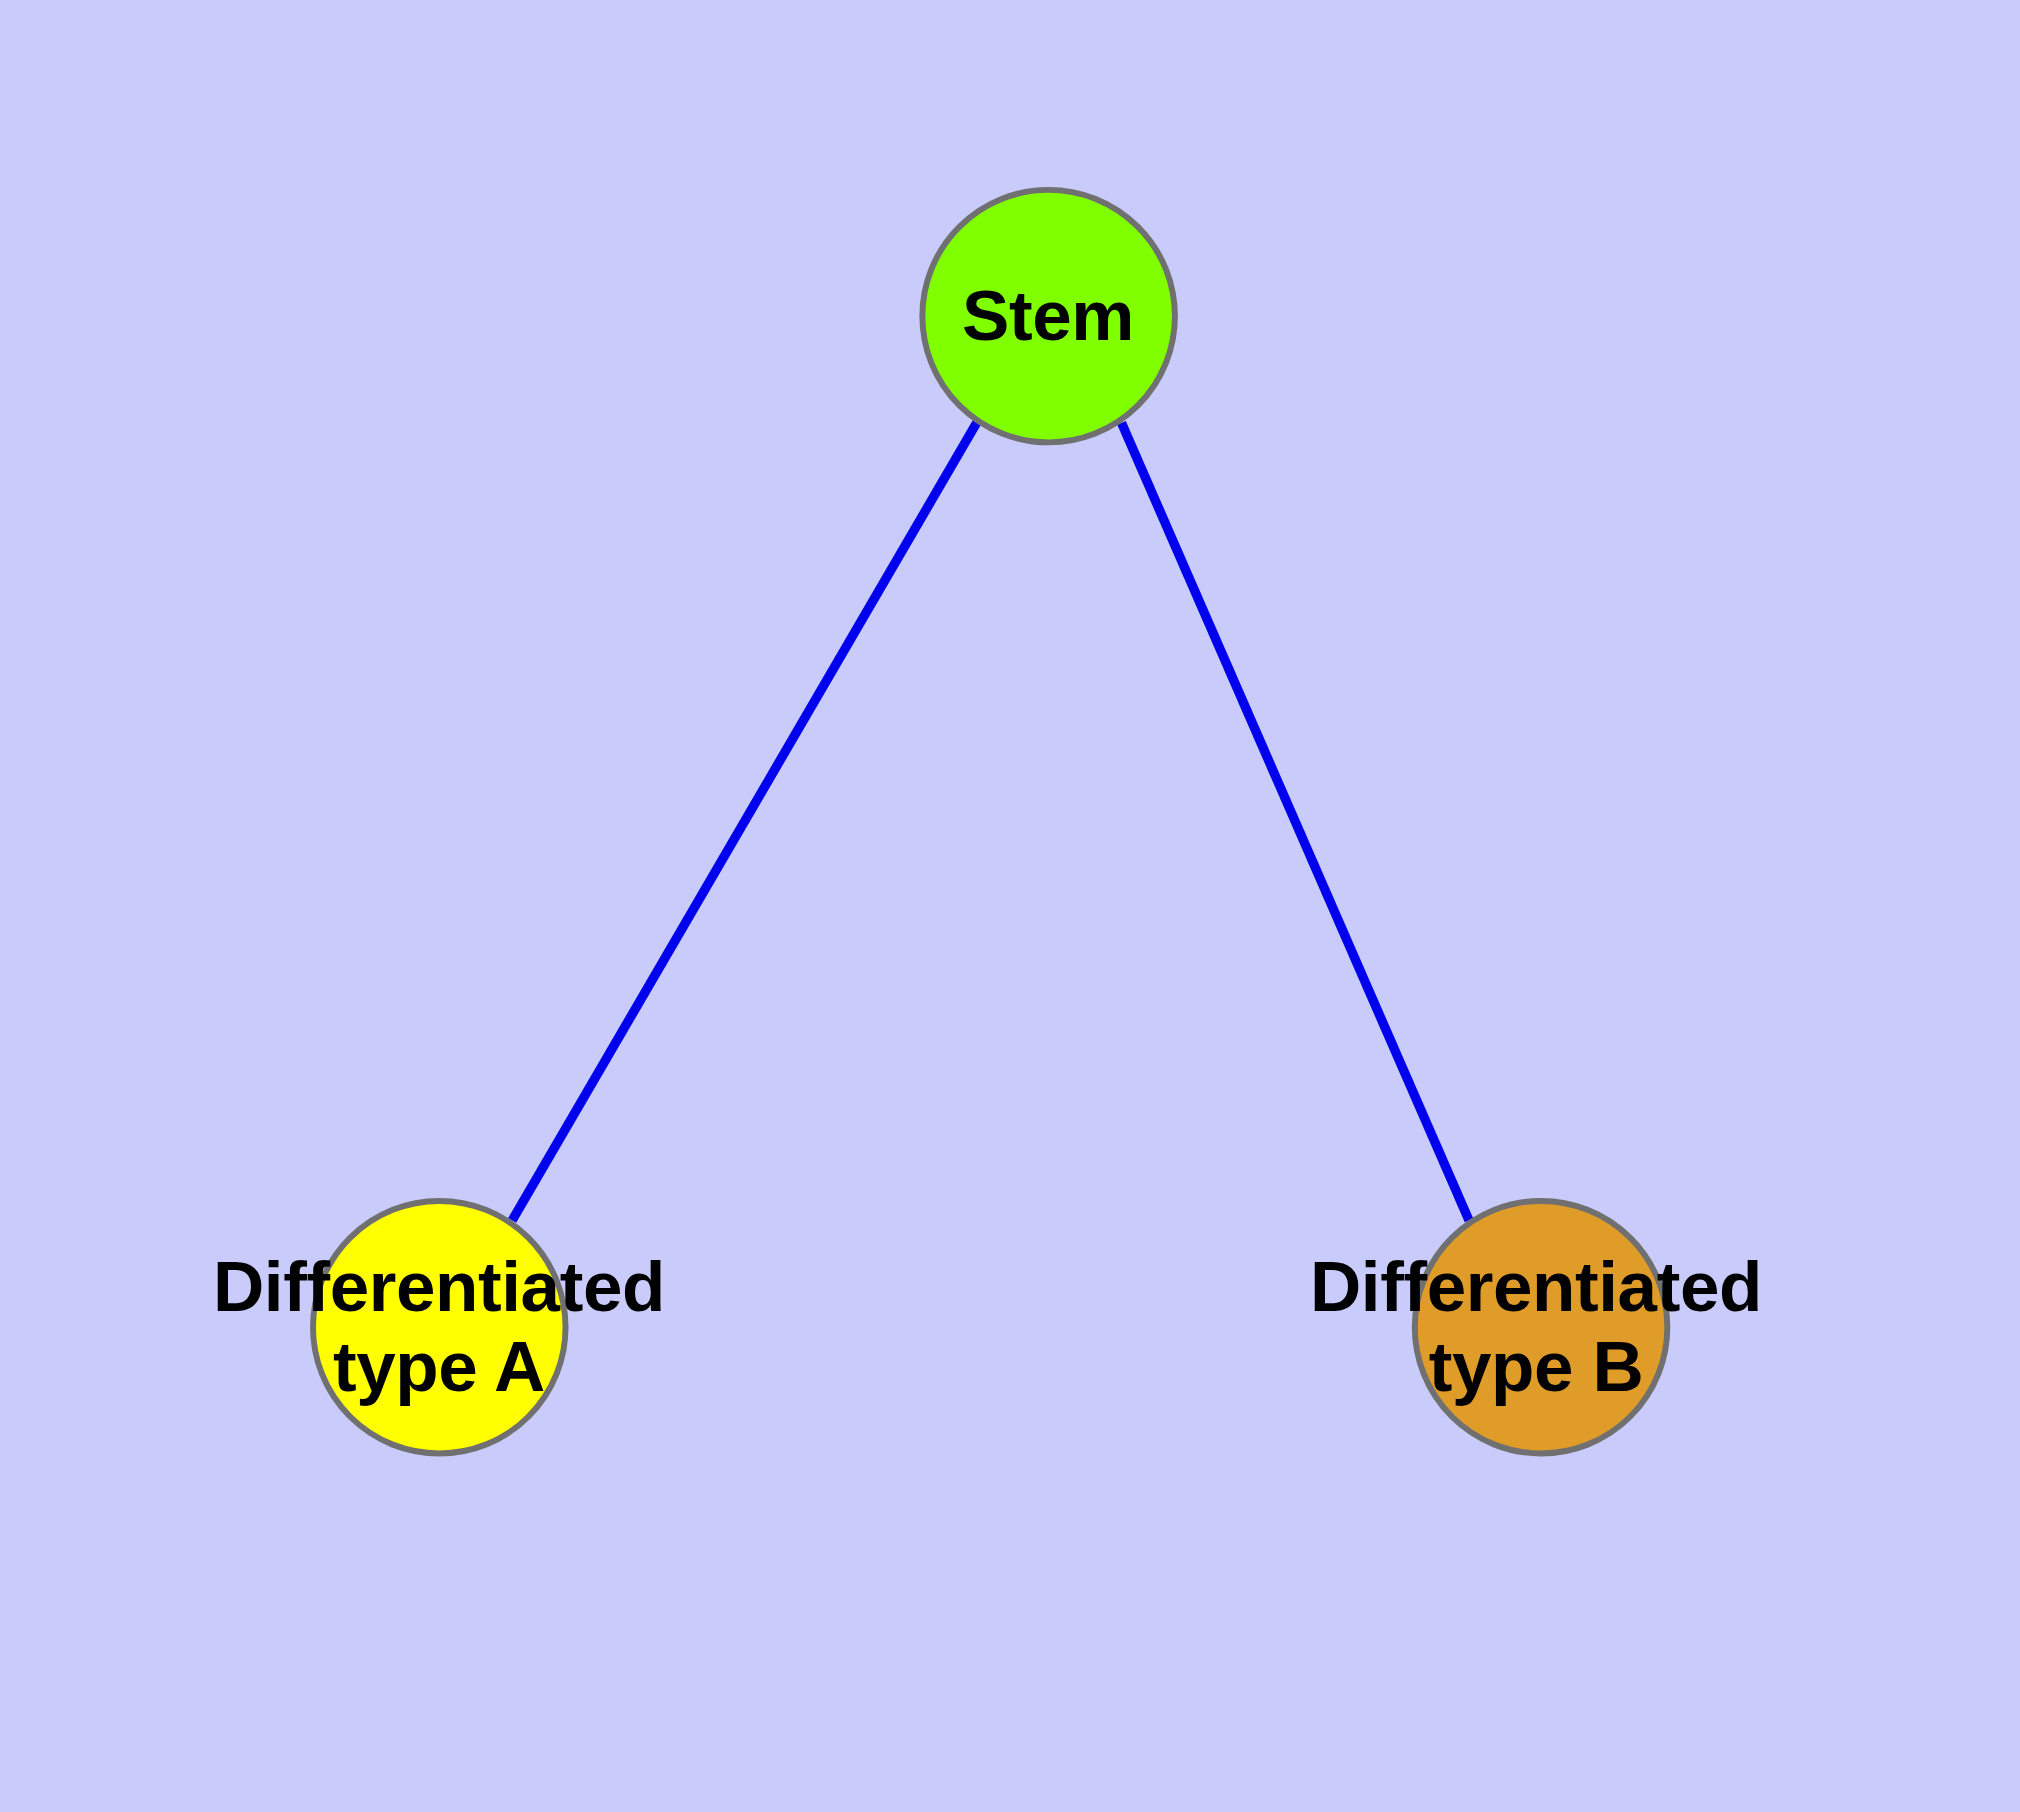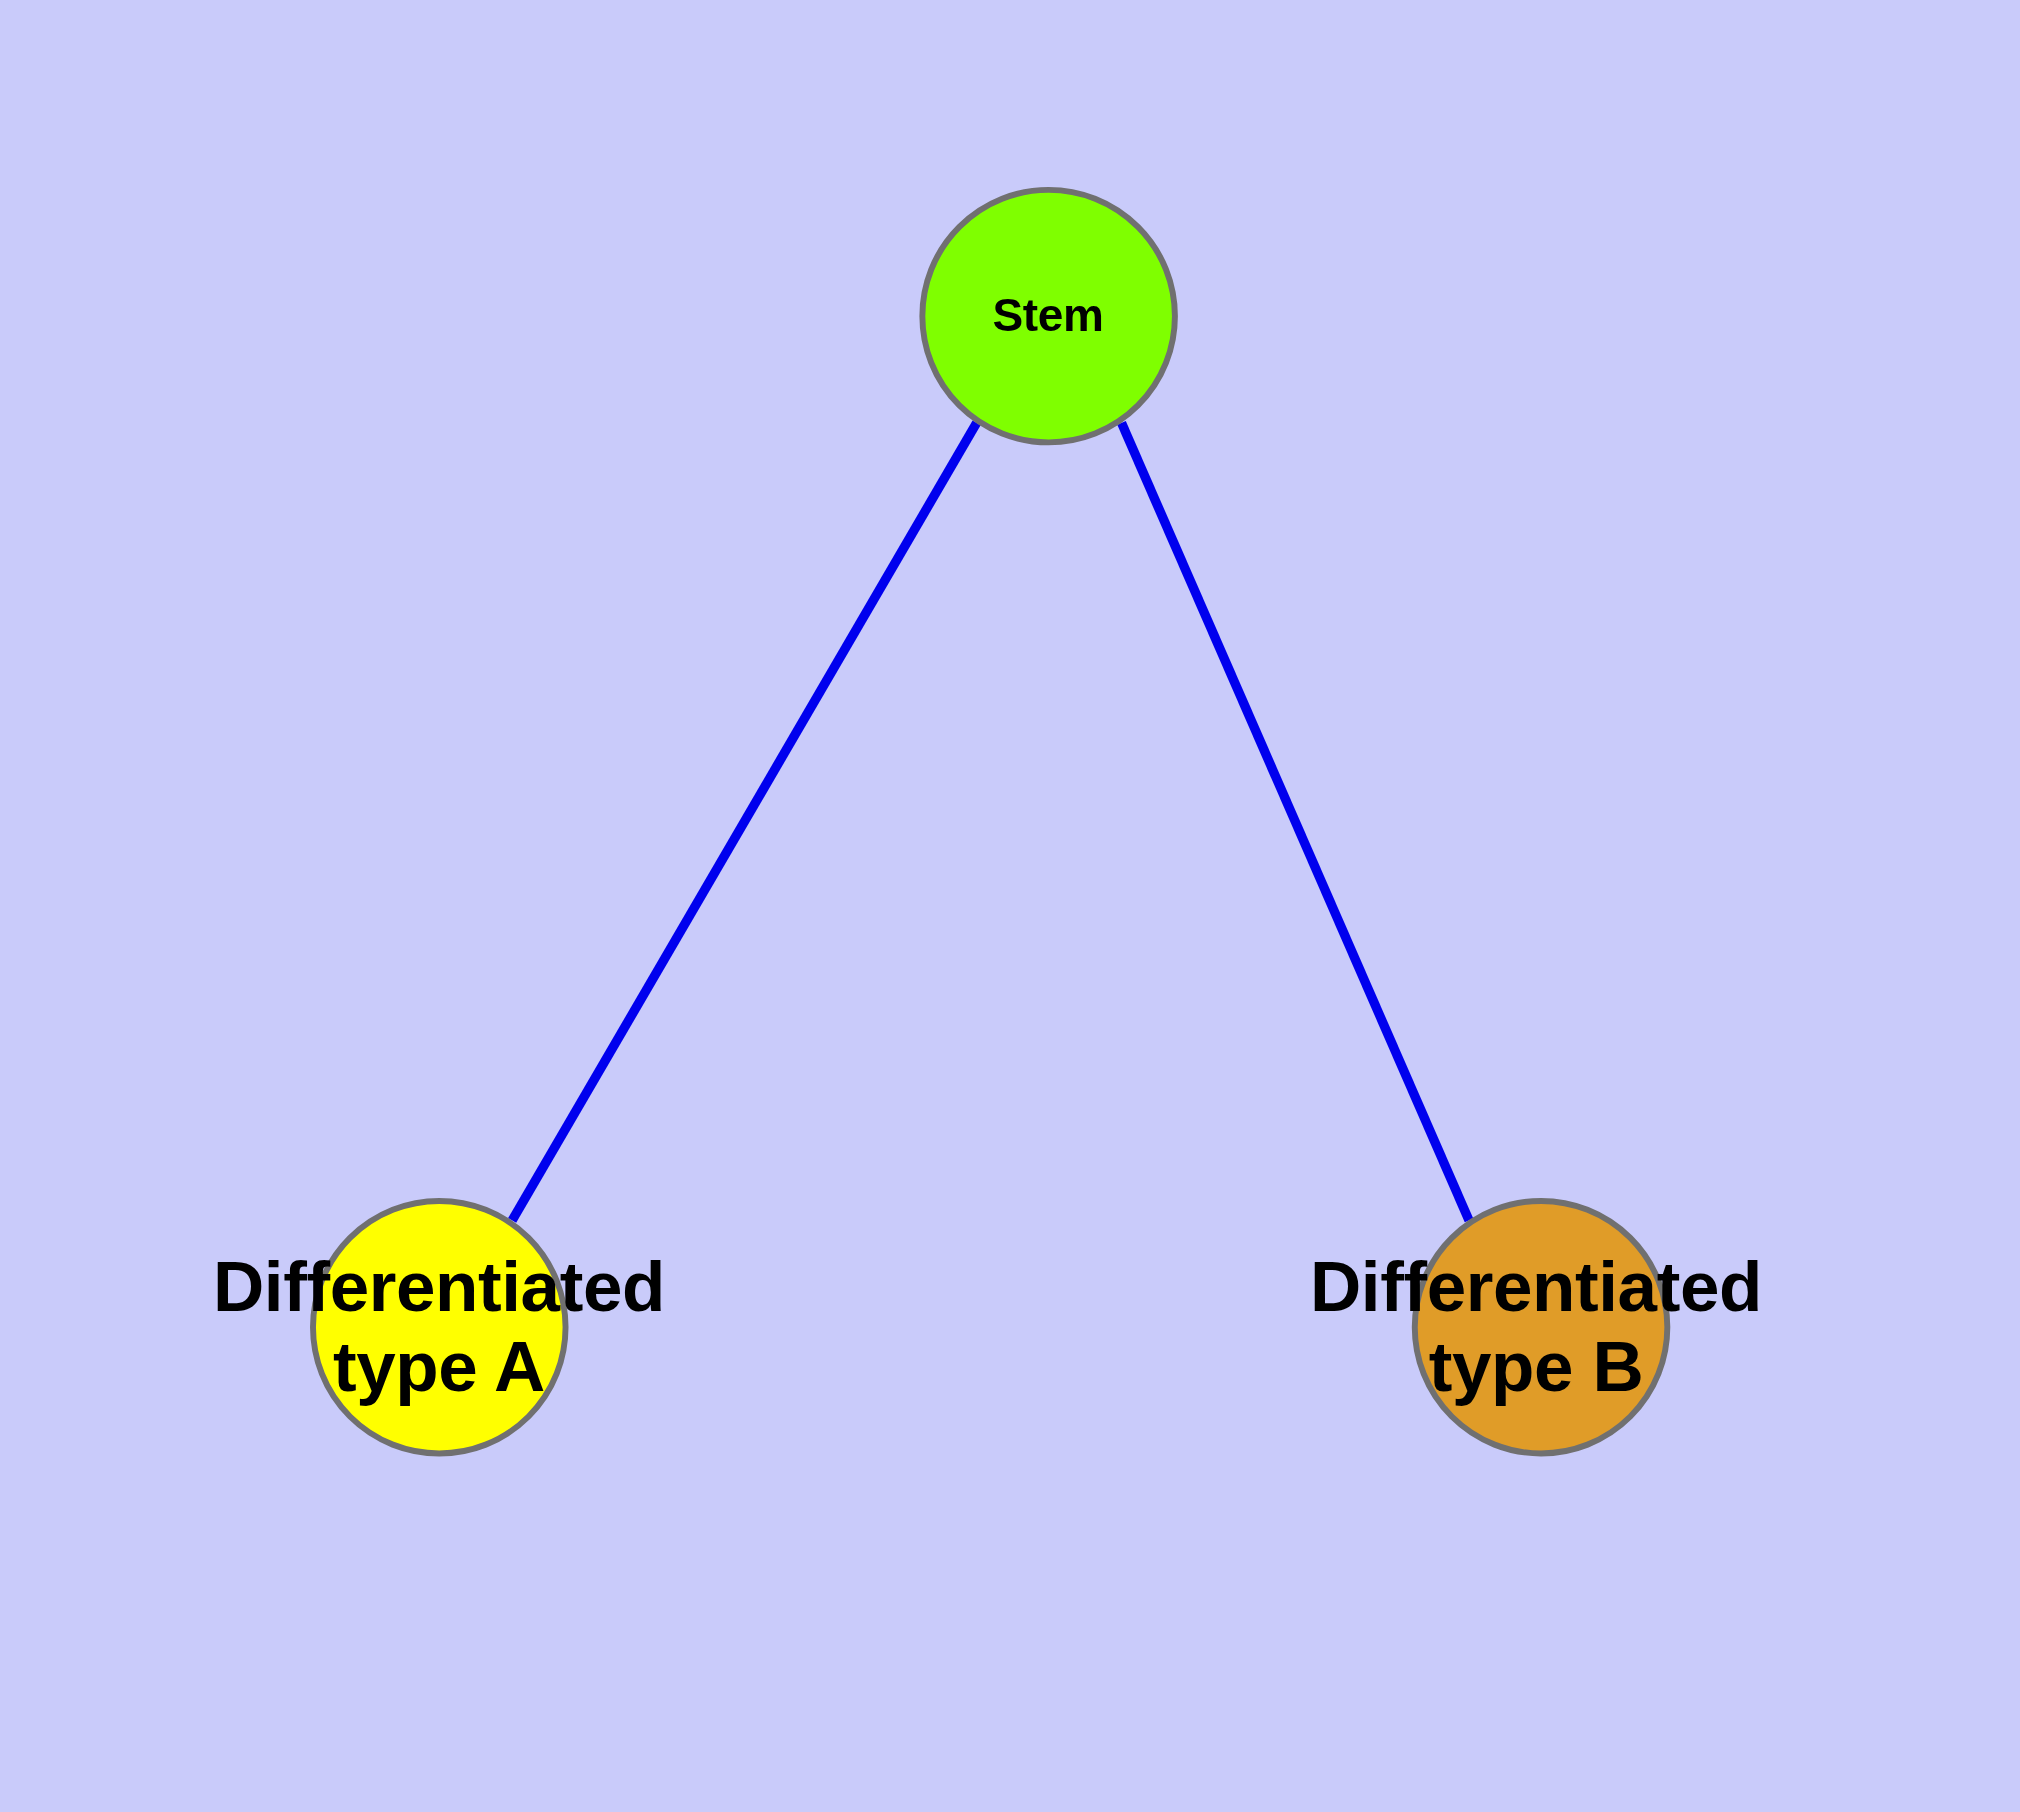--- a/index.html
+++ b/index.html
@@ -30,21 +30,21 @@
     font-weight: bold;
     line-height: 1.12;
     white-space: pre;
     pointer-events: none;
     letter-spacing: -0.4px;
   }
   #label-stem {
     left: 1048px;
     top: 316px;
     transform: translate(-50%, -50%);
-    font-size: 46px;
+    font-size: 71px;
   }
   #label-diff-a {
     left: 439px;
     top: 1327px;
     transform: translate(-50%, -50%);
     font-size: 71px;
   }
   #label-diff-b {
     left: 1536px;
     top: 1327px;

